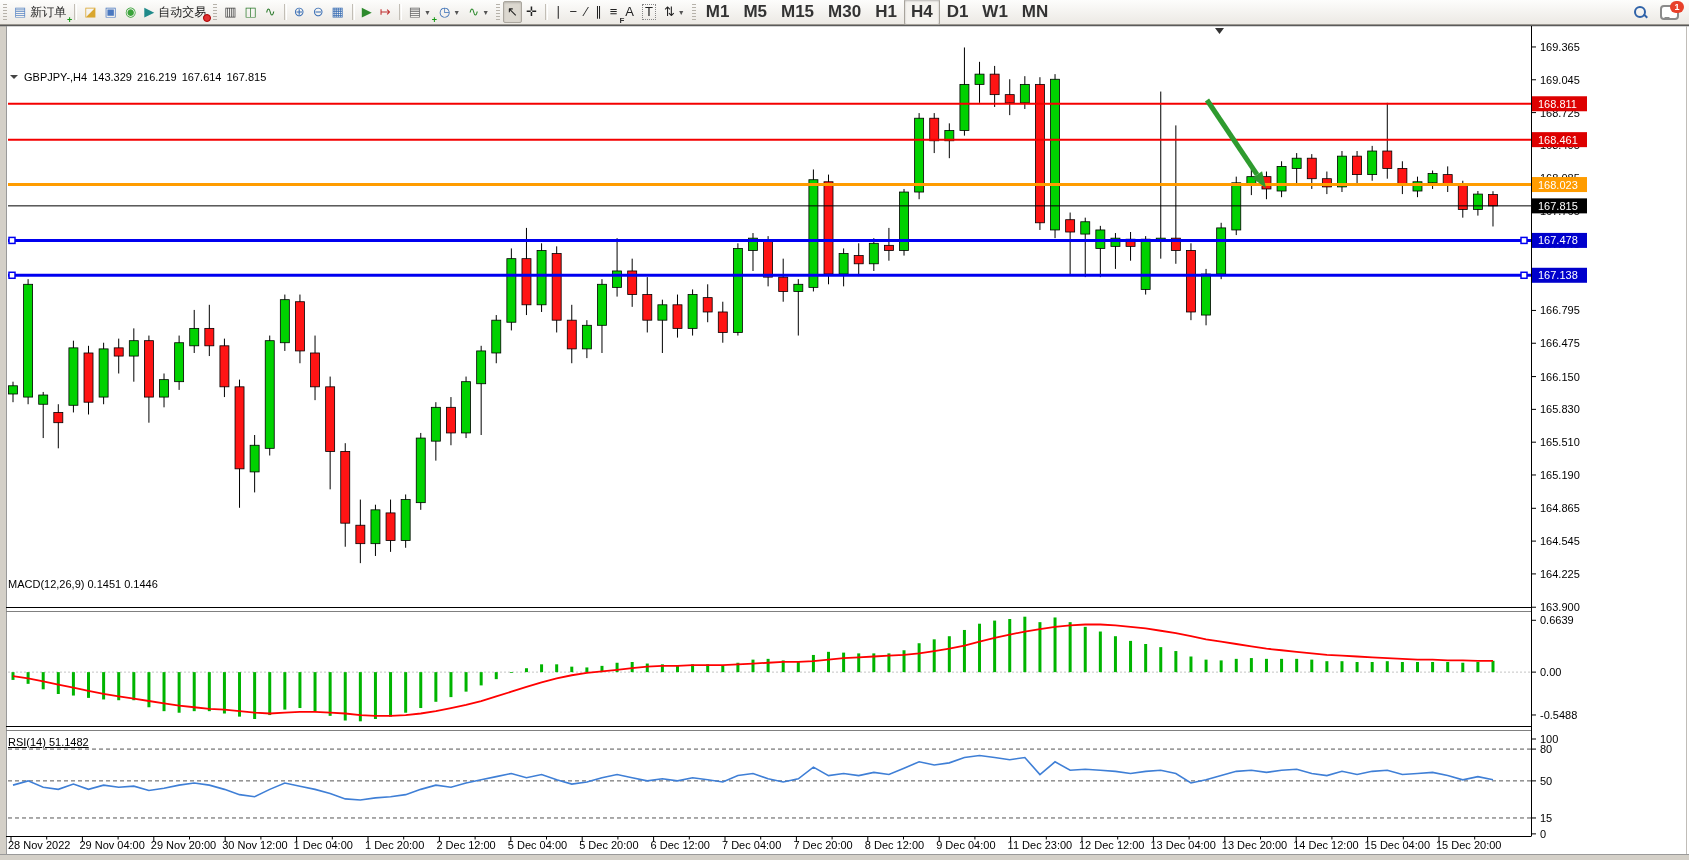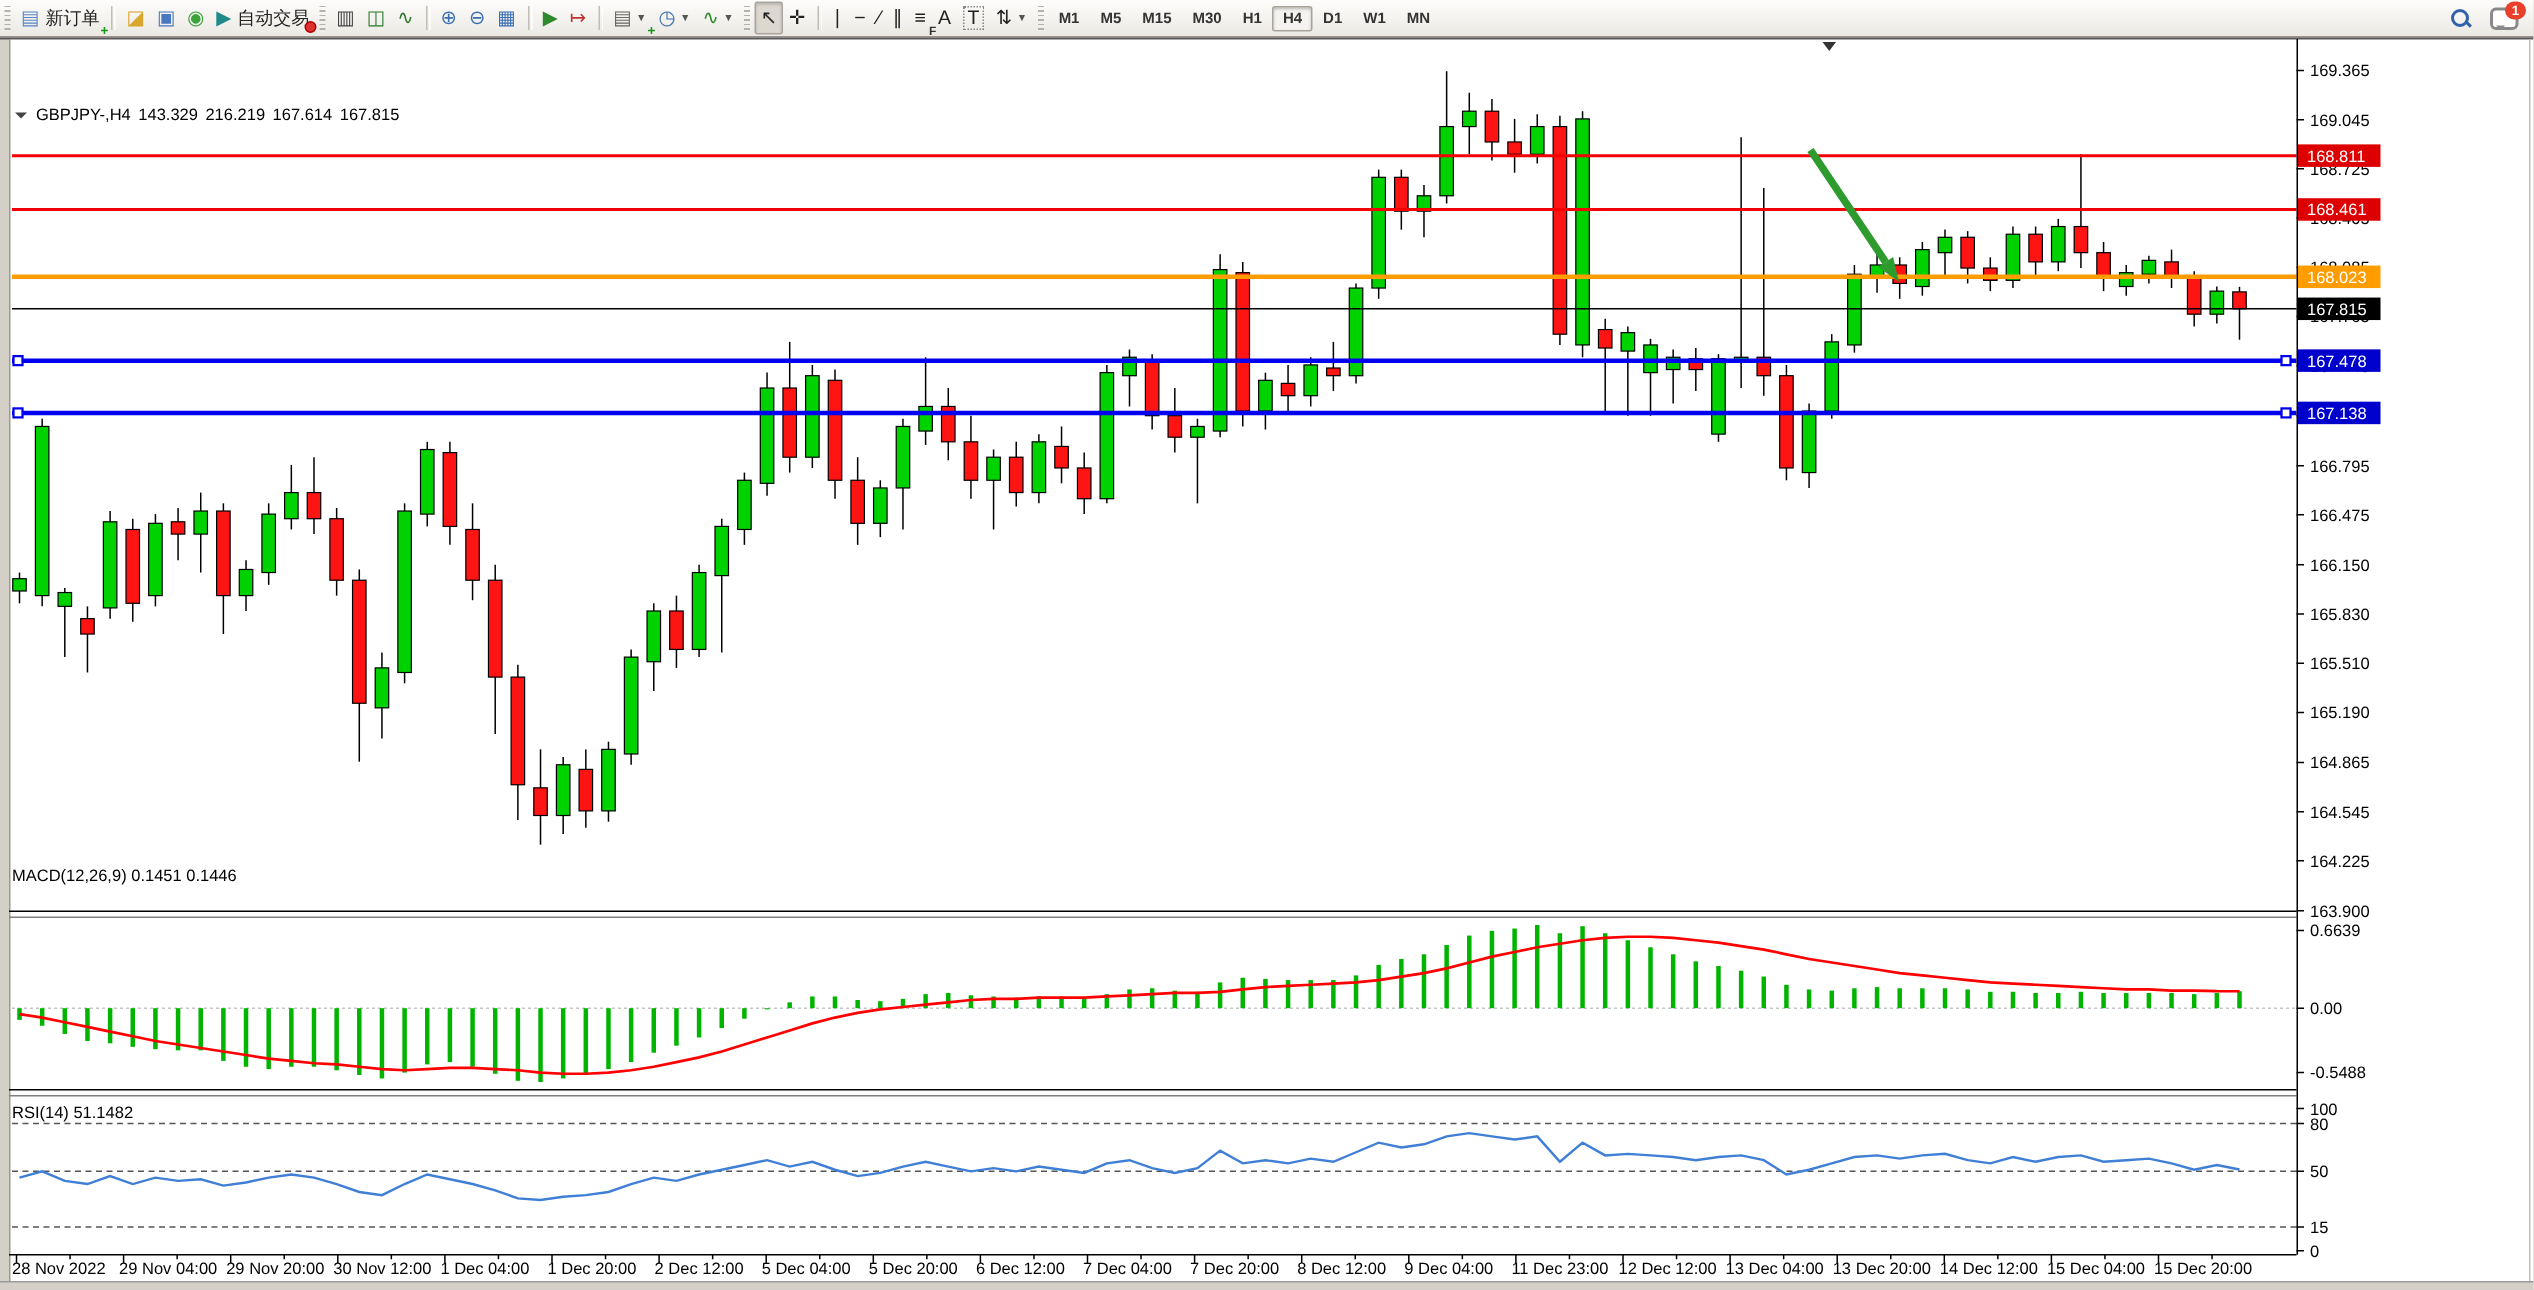--- a/index.html
+++ b/index.html
@@ -17,38 +17,38 @@
   .tbtn .lbl{font-size:12px;margin-left:4px;color:#222;}
   .tbtn .dd{font-size:7px;color:#555;margin-left:3px;}
   .tbtn .plus{position:absolute;right:-3px;bottom:-3px;font-size:9px;font-weight:bold;color:#149914;}
   .tbtn .dot{position:absolute;right:-2px;bottom:0;width:6px;height:6px;border-radius:50%;background:#e03131;border:1px solid #a00;}
   .tbtn .sub{position:absolute;right:-4px;bottom:-3px;font-size:8px;font-weight:bold;color:#333;}
   .boxed .glyph{border:1px dotted #888;padding:0 2px;}
   .tsep{display:inline-block;width:1px;height:16px;margin:0 4px;border-left:1px solid #c2beb6;
     box-shadow:1px 0 0 #fff;}
   .grip{display:inline-block;width:4px;height:16px;margin:0 3px;
     background:repeating-linear-gradient(#b6b2aa 0 1px,transparent 1px 3px);}
-  .tfb{font-size:10px;font-weight:bold;color:#333;padding:2px 6px;margin:0;border:1px solid transparent;border-radius:2px;}
+  .tfb{font-size:17px;font-weight:bold;color:#333;padding:2px 6px;margin:0;border:1px solid transparent;border-radius:2px;}
   .tfb.active{background:#f5f3ef;border-color:#a8a49c;box-shadow:inset 0 1px 2px rgba(0,0,0,.25);}
   
   .magwrap{position:relative;width:16px;height:16px;margin-right:12px;}
   .magcircle{position:absolute;left:2px;top:2px;width:8px;height:8px;border:2px solid #2f62a8;border-radius:50%;}
   .maghandle{position:absolute;left:11px;top:11px;width:5px;height:2px;background:#2f62a8;transform:rotate(45deg);}
   .bubble{position:relative;width:15px;height:11px;border:2px solid #8a8a8a;border-radius:4px;background:#fff;}
   .bubble:after{content:"";position:absolute;left:2px;bottom:-5px;border:3px solid transparent;border-top-color:#8a8a8a;}
   .badge{position:absolute;right:-7px;top:-6px;min-width:12px;height:12px;border-radius:7px;background:#e8402a;
     color:#fff;font-size:9px;font-weight:bold;text-align:center;line-height:12px;padding:0 1px;}
   
   #chart-svg{position:absolute;left:0;top:0;z-index:1;}
   .ovl{position:absolute;z-index:3;font-size:11px;color:#000;}
   #info-line{left:8px;top:28px;display:flex;align-items:center;margin-top:43px;}
   #info-line .tri{width:0;height:0;border:4px solid transparent;border-top-color:#444;margin:3px 6px 0 2px;}
   #info-line span{margin-right:5px;}
   #macd-label{left:8px;top:578px;}
-  #rsi-label{left:8px;top:736px;}
+  #rsi-label{left:8px;top:736px;text-decoration:underline;}
 </style>
 </head>
 <body>
 
 <div id="toolbar">
   <div id="tb-left">
       <span class="grip"></span>
       <span class="tbtn">
         <span class="glyph" style="color: rgb(91, 135, 197);">▤</span>
         <span class="plus">+</span>

